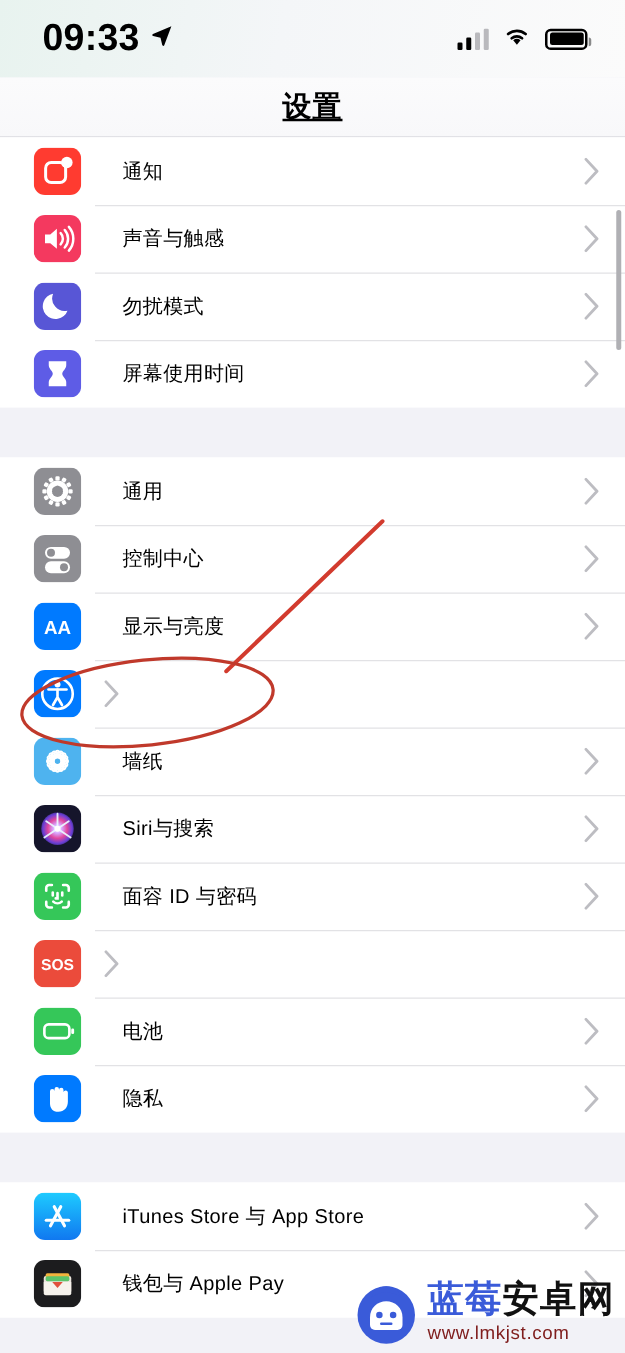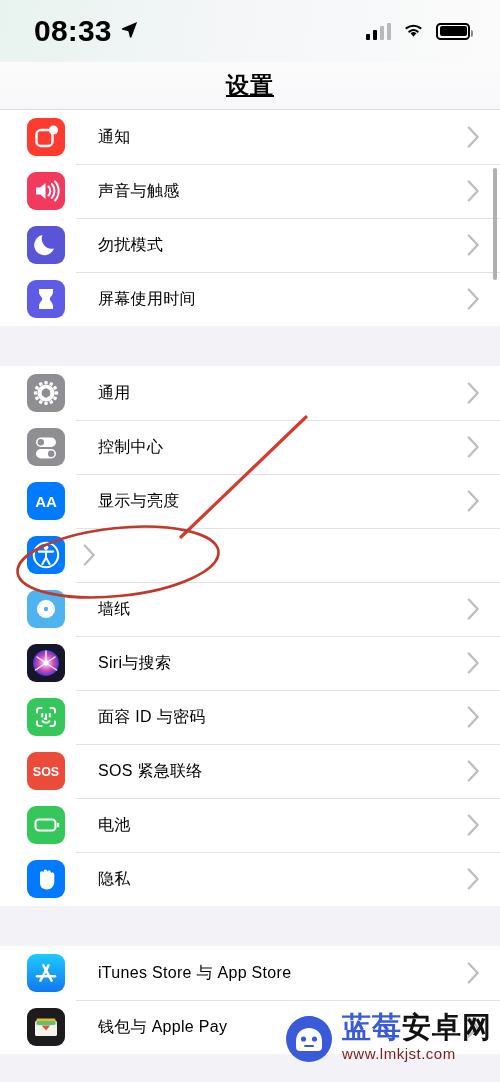--- a/index.html
+++ b/index.html
@@ -74,38 +74,38 @@
   .scrollind {
     position:absolute; right:3px; top:58px; width:4px; height:112px;
     background:#b0b0b4; border-radius:2px;
   }
 
   
   .annot { position:absolute; inset:0; pointer-events:none; }
 
   
   .watermark {
-    position:absolute; right:8px; bottom:19px;
+    position:absolute; right:8px; bottom:6px;
     display:flex; align-items:center; gap:7px;
   }
   .wm-logo { width:52px; height:52px; flex:none; }
   .wm-text { display:flex; flex-direction:column; line-height:1; }
   .wm-title { font-size:29px; font-weight:700; letter-spacing:1px; }
   .wm-title .b { color:#3a5bd9; }
   .wm-title .k { color:#111; }
   .wm-url { font-size:15px; color:#7f1d1d; letter-spacing:.5px; margin-top:4px; }
 </style>
 </head>
 <body>
 
 <div class="phone">
 
   <div class="statusbar">
     <div class="sb-left">
-      <span class="sb-time">08:33</span>
+      <span class="sb-time">09:33</span>
       <span>
         <svg width="19" height="19" viewBox="0 0 20 20">
             <path d="M18 2L2.5 8.6c-.8.35-.7 1.5.15 1.7l6.2 1.45 1.45 6.2c.2.85 1.35.95 1.7.15L18 2z" fill="#000"></path>
           </svg>
       </span>
     </div>
     <div class="sb-right">
       <span class="signal">
           <i></i>
           <i></i>
@@ -349,21 +349,20 @@
               </svg>
             </span>
           </div>
           <div class="row">
             <span class="icon">
               <svg width="38" height="38" viewBox="0 0 38 38">
                 <rect width="38" height="38" rx="9" fill="#eb4b3b"></rect>
                 <text x="19" y="24" font-family="Liberation Sans, sans-serif" font-size="12.5" font-weight="700" fill="#fff" text-anchor="middle">SOS</text>
               </svg>
             </span>
-            <span class="label">SOS 紧急联络</span>
             <span class="chev">
               <svg width="13" height="22" viewBox="0 0 13 22">
                 <path d="M1.8 1.5L10.6 11l-8.8 9.5" fill="none" stroke="#bdbdc2" stroke-width="2.3" stroke-linecap="round" stroke-linejoin="round"></path>
               </svg>
             </span>
           </div>
           <div class="row">
             <span class="icon">
               <svg width="38" height="38" viewBox="0 0 38 38">
                 <rect width="38" height="38" rx="9" fill="#35c759"></rect>

